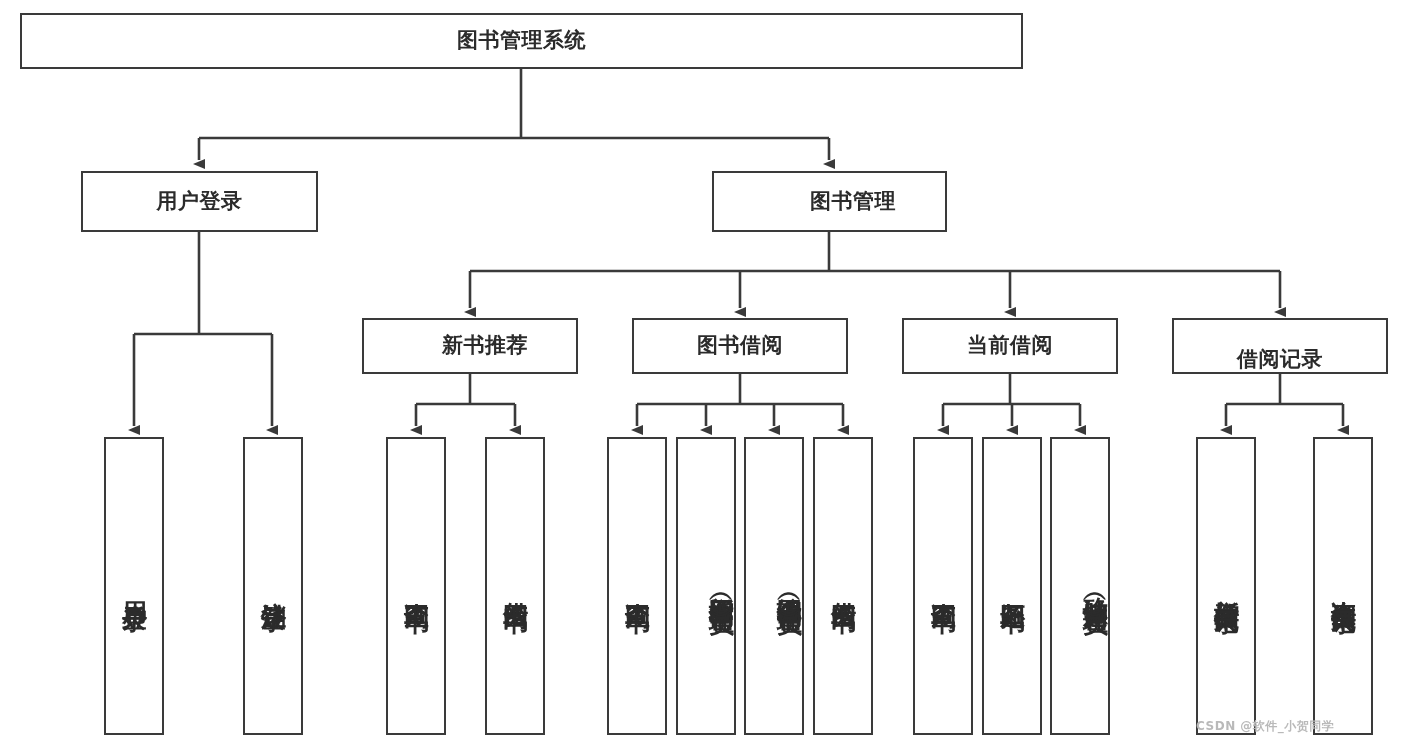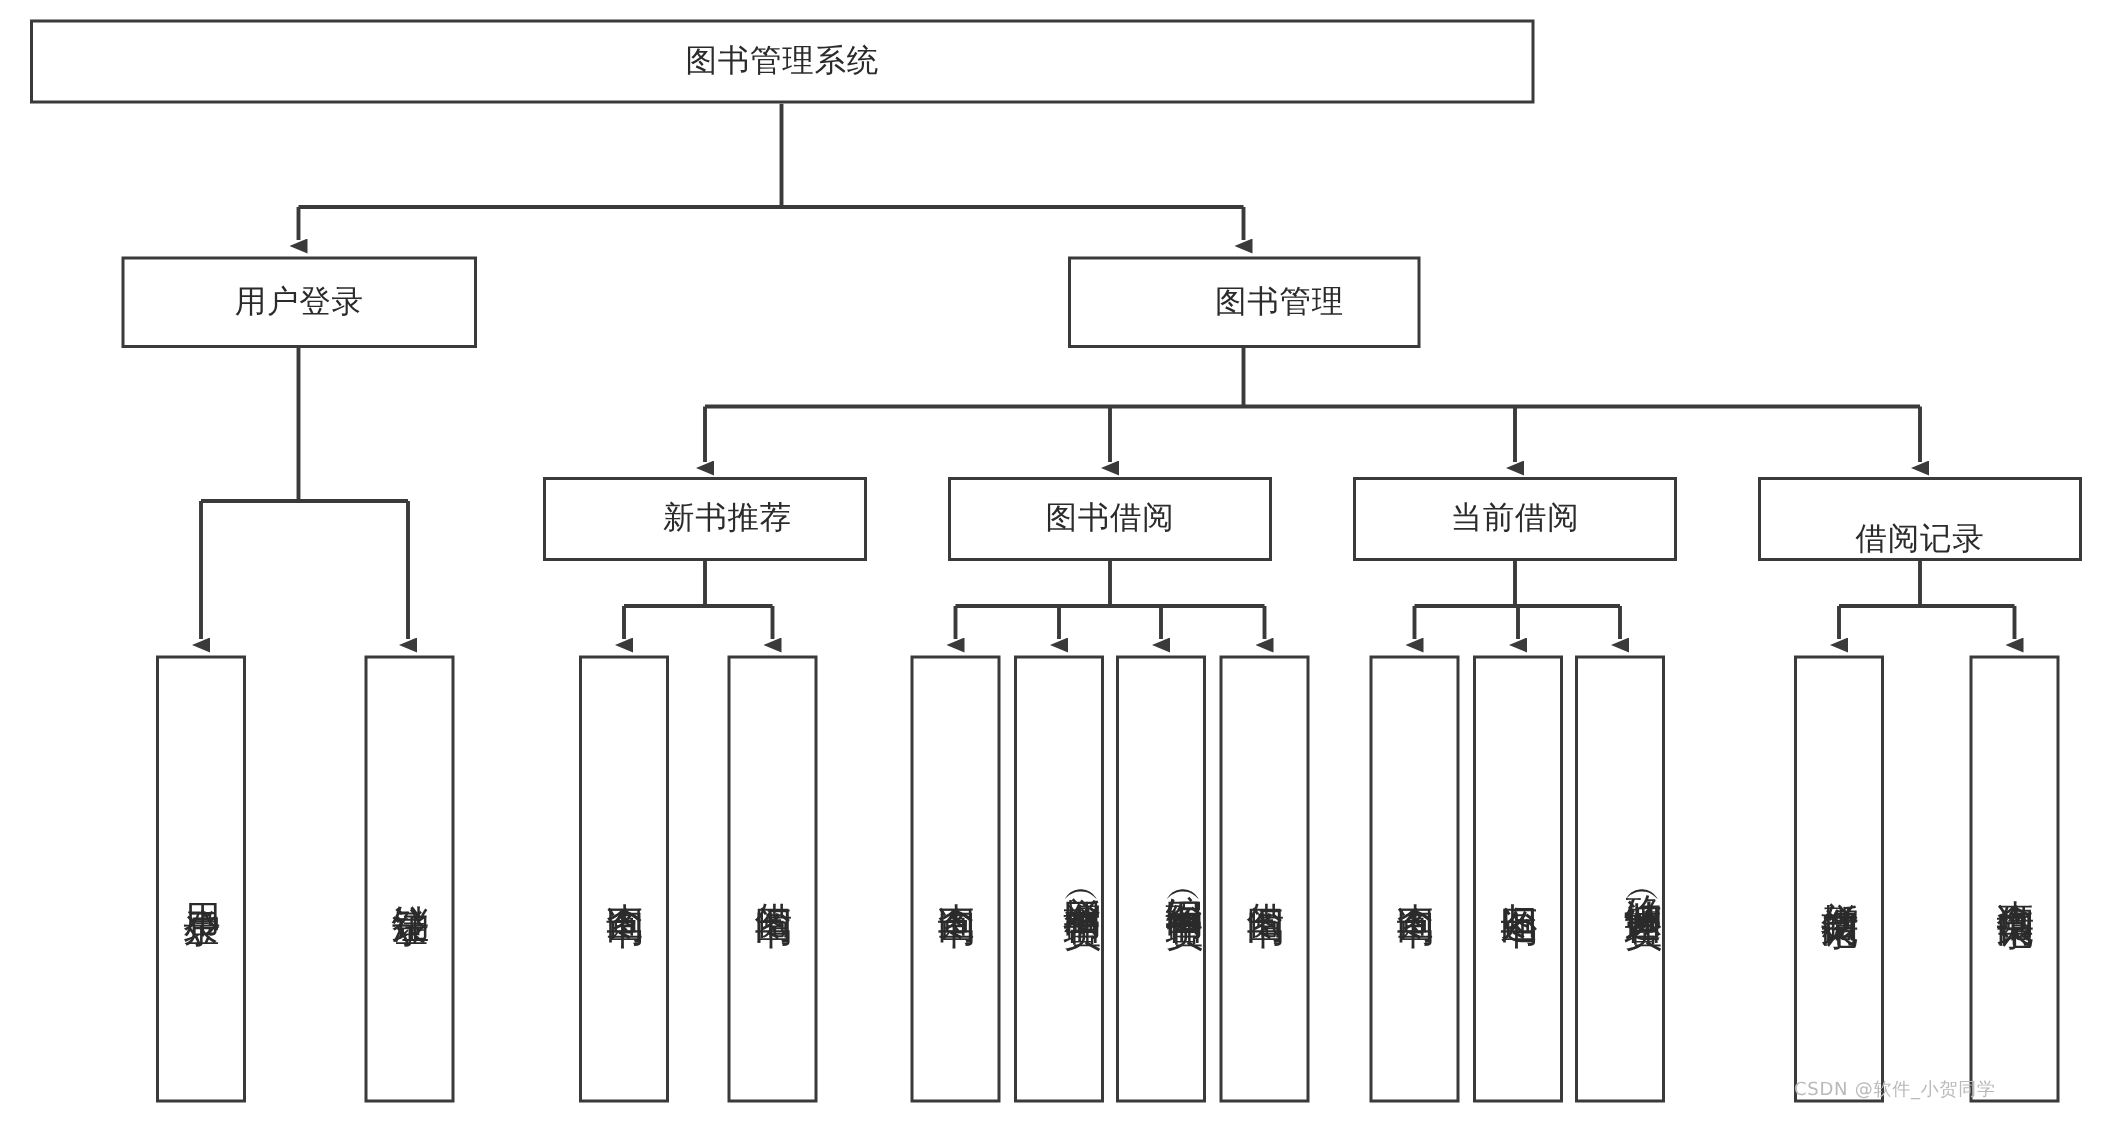--- a/index.html
+++ b/index.html
@@ -10,20 +10,21 @@
   }
   body {
     font-family: "DejaVu Sans", "Liberation Sans", sans-serif;
   }
   #canvas {
     position: relative;
     width: 1405px;
     height: 747px;
     background: #ffffff;
     overflow: hidden;
+    font-weight: bold;
   }
   #edges {
     position: absolute;
     left: 0;
     top: 0;
     width: 1405px;
     height: 747px;
     pointer-events: none;
   }
   .node {

